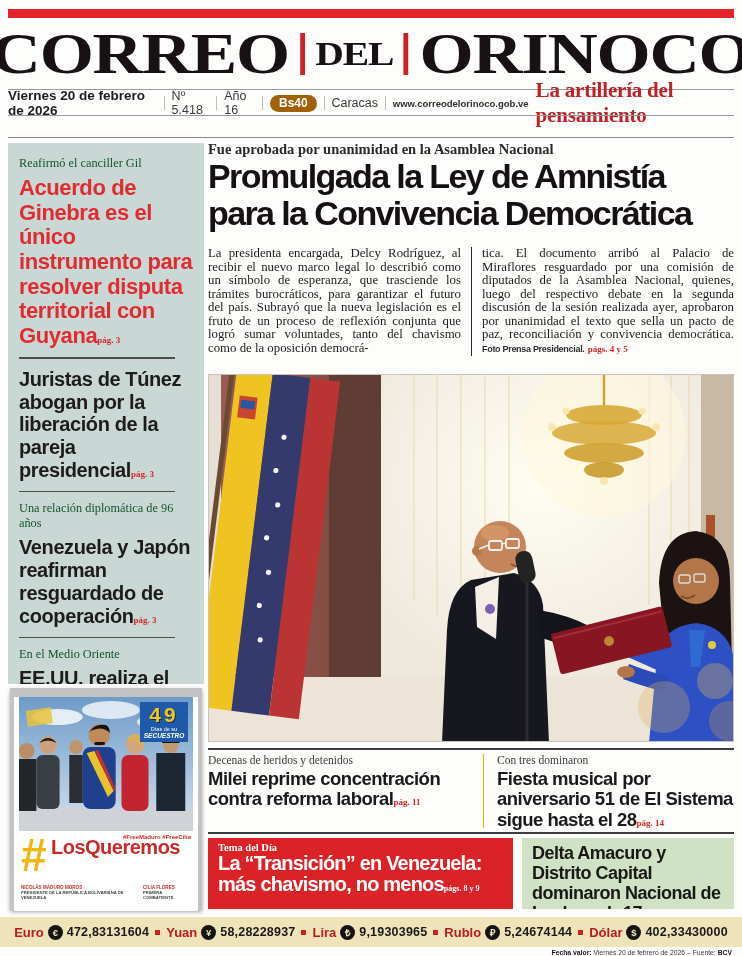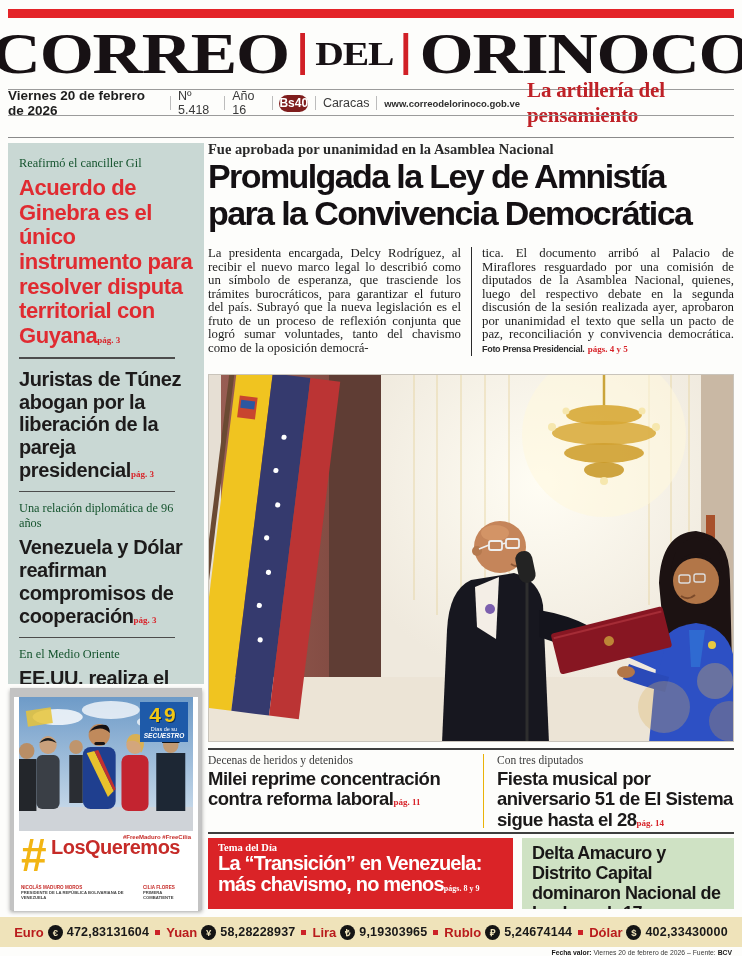--- a/index.html
+++ b/index.html
@@ -17,22 +17,22 @@
   .mast-word.small { font-size:33px; }
   .mast-bar { width:4px; height:42px; background:#d12026; }
   .rule { position:absolute; left:8px; width:726px; height:1px; background:#9b9b9b; }
   .rule.r1 { top:89px; } .rule.r2 { top:115px; } .rule.r3 { top:137px; background:#8a8a8a; }
 
   .dateline { position:absolute; left:8px; top:92px; width:726px; height:22px;
               display:flex; align-items:center; gap:7px; }
   .dl-date { font-weight:700; font-size:13.5px; color:#1d1d1d; }
   .dl-item { font-size:12.5px; color:#3a3a3a; }
   .dl-sep { width:1px; height:14px; background:#bcbcbc; }
-  .dl-price { background:#7f1d1d; color:#fff; font-weight:700; font-size:12px;
-              padding:1px 0 2px; border-radius:10px; }
+  .dl-price { background:#a16207; color:#fff; font-weight:700; font-size:12px;
+              padding:1px 9px 2px; border-radius:10px; }
   .dl-web { font-size:9.5px; font-weight:700; color:#2e2e2e; }
   .slogan { margin-left:auto; font-family:"Liberation Serif", serif; font-weight:700;
             font-size:21px; color:#bf2127; letter-spacing:-0.2px; }
 
   .founderline { position:absolute; left:8px; top:119px; width:726px; display:flex;
                  justify-content:space-between; font-size:8.5px; letter-spacing:0.9px;
                  color:#3d3d3d; white-space:nowrap; overflow:hidden; }
   .founderline .fb { font-weight:700; color:#141414; }
 
   
@@ -153,21 +153,21 @@
       <div class="sb-kicker">Reafirmó el canciller Gil</div>
       <div class="sb-h red"><span>Acuerdo de Ginebra es el único instrumento para resolver disputa territorial con Guyana</span><span class="pgref">pág. 3</span></div>
     </div>
     <div class="sb-rule"></div>
     <div class="sb-story">
       <div class="sb-h"><span>Juristas de Túnez abogan por la liberación de la pareja presidencial</span><span class="pgref">pág. 3</span></div>
     </div>
     <div class="sb-rule"></div>
     <div class="sb-story">
       <div class="sb-kicker">Una relación diplomática de 96 años</div>
-      <div class="sb-h"><span>Venezuela y Dólar reafirman compromisos de cooperación</span><span class="pgref">pág. 3</span></div>
+      <div class="sb-h"><span>Venezuela y Japón reafirman resguardado de cooperación</span><span class="pgref">pág. 3</span></div>
     </div>
     <div class="sb-rule"></div>
     <div class="sb-story">
       <div class="sb-kicker">En el Medio Oriente</div>
       <div class="sb-h"><span>EE.UU. realiza el mayor despliegue bélico desde 2003</span></div>
     </div>
   </div>
 
   <div class="poster-wrap">
     <div class="poster-card">
@@ -361,21 +361,21 @@
   </div>
 
   <div class="rule-main rm1"></div>
 
   <div class="bottom-stories">
     <div class="bs-col left">
       <div class="bs-kicker">Decenas de heridos y detenidos</div>
       <div class="bs-h"><span>Milei reprime concentración contra reforma laboral</span><span class="pgref">pág. 11</span></div>
     </div>
     <div class="bs-col right">
-      <div class="bs-kicker">Con tres diputados</div>
+      <div class="bs-kicker">Con tres dominaron</div>
       <div class="bs-h"><span>Fiesta musical por aniversario 51 de El Sistema sigue hasta el 28</span><span class="pgref">pág. 14</span></div>
     </div>
   </div>
 
   <div class="rule-main rm2"></div>
 
   <div class="boxes">
     <div class="tema-box">
       <div class="tema-label">Tema del Día</div>
       <div class="tema-h"><span>La “Transición” en Venezuela: más chavismo, no menos</span><span class="pgref">págs. 8 y 9</span></div>

